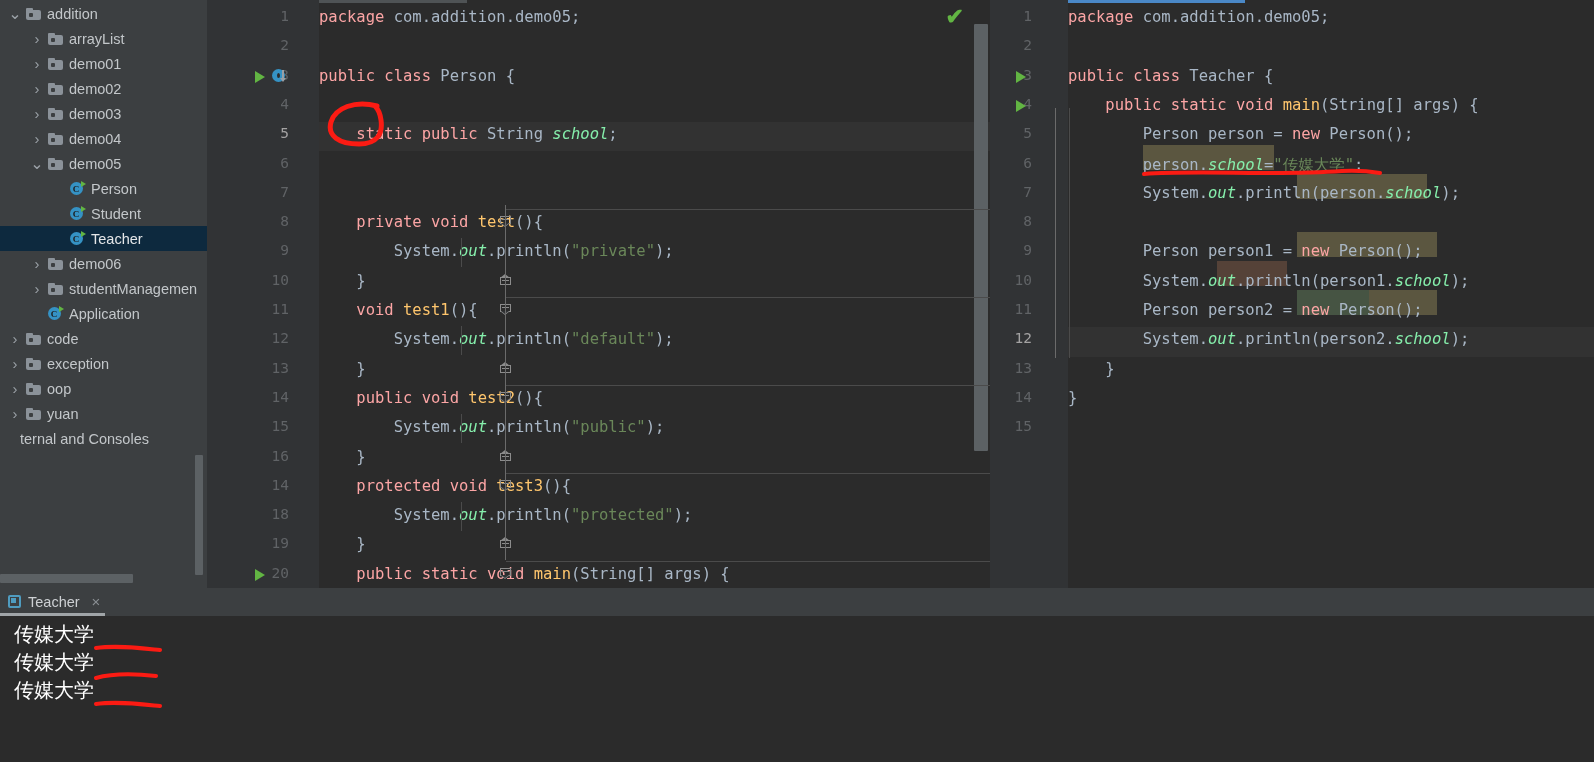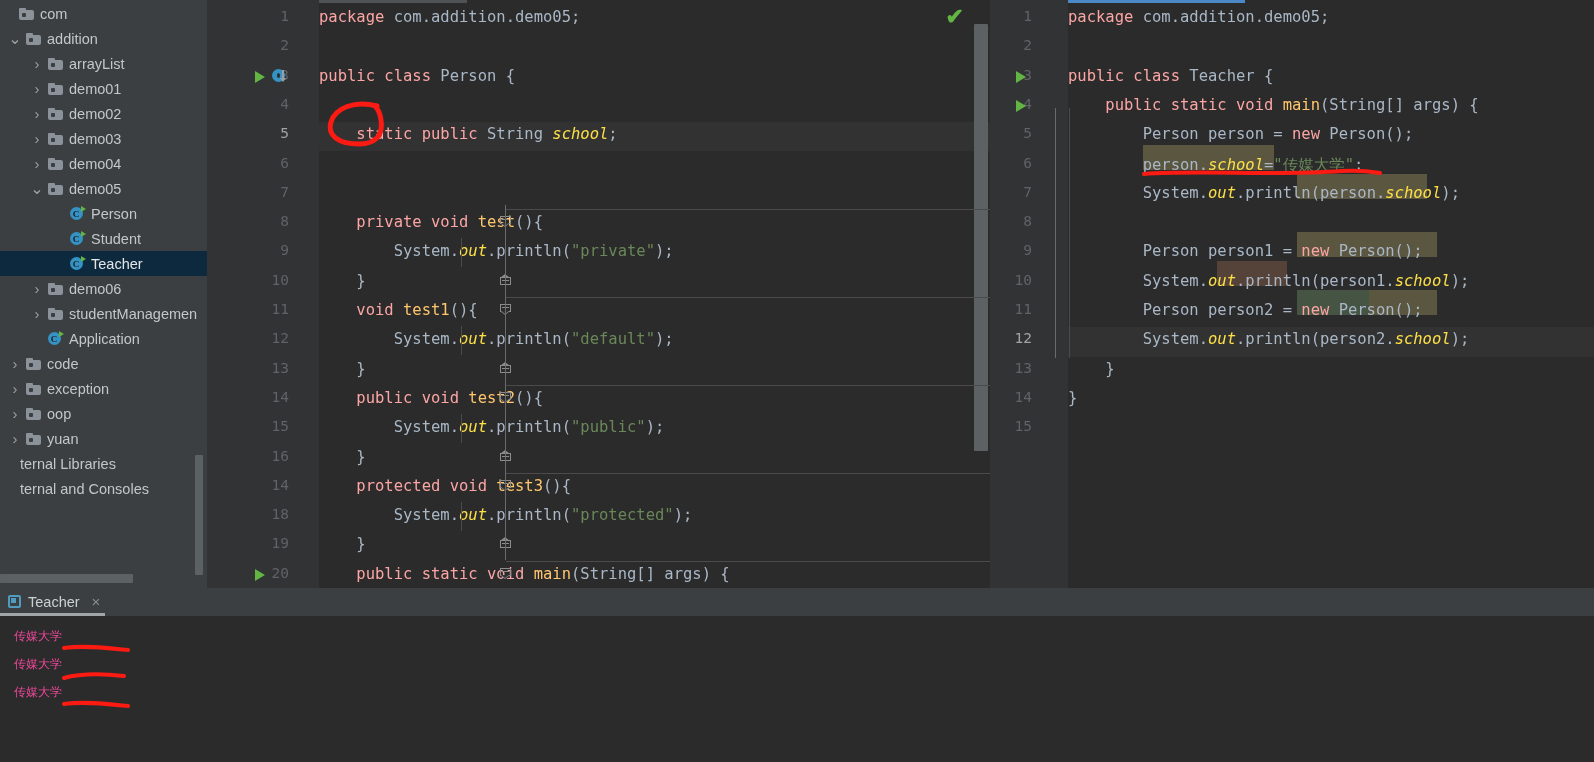--- a/index.html
+++ b/index.html
@@ -99,21 +99,21 @@
   .codearea {
     position:absolute; top:0; bottom:0;
     font-family:"DejaVu Sans Mono", monospace; font-size:15.5px;
     white-space:pre; color:#a9b7c6;
   }
   .cl { position:absolute; left:0; white-space:pre; }
 
   .k  { color:#fca5a5; }          
   .t  { color:#a9b7c6; }          
   .cls{ color:#a9b7c6; }
-  .fld{ color:#fde047; font-style:italic;text-align:right; }  
+  .fld{ color:#86efac; font-style:italic;text-align:right; }  
   .str{ color:#6a8759; }          
   .mth{ color:#ffc66d; }
 
   .rowhl { position:absolute; left:0; background:#323232; }
   .seph  { position:absolute; background:#4b4b4b; height:1px; }
   .indentline { position:absolute; width:1px; background:#4b4b4b; }
 
   
   .foldm { position:absolute; width:11px; height:11px; }
   .foldm .sq { position:absolute; left:0; top:0; width:11px; height:8px;
@@ -164,41 +164,30 @@
   .ctab-ico { width:13px; height:13px; border:2px solid #4f9cc0; border-radius:2px; position:relative; }
   .ctab-ico:after { content:''; position:absolute; left:1px; top:1px; width:5px; height:5px; background:#4f9cc0; }
   .ctab-close { color:#8a8f93; font-size:15px; margin-left:5px; }
   .ctab-underline { position:absolute; left:0; top:25px; width:105px; height:3px; background:#a0a5a8; }
   .cbody {
     position:absolute; left:0; top:28px; right:0; bottom:0;
     background:#2b2b2b; padding:6px 0 0 14px;
     font-family:"DejaVu Sans Mono", monospace; font-size:15px; color:#a9b7c6;
   }
   .cmdline { color:#9aa0a6; background:#313335; display:inline-block; padding:0 2px; }
-  .outline { position:relative; color:#ec4899; font-size:12px; line-height:28px;
-     font-family:Liberation Sans, sans-serif; }
+  .outline { position:relative; color:#ffffff; font-size:20px; line-height:28px;
+     font-family:Liberation Mono, monospace; }
 </style>
 </head>
 <body>
 
 <div class="ide">
 
   <div class="sidebar">
     <div class="tree" id="tree">
-        <div class="trow">
-          <span class="arrow sp"></span>
-          <span class="ico">
-            <span class="folder">
-              <span class="tab"></span>
-              <span class="body"></span>
-              <span class="dot"></span>
-            </span>
-          </span>
-          <span class="tlabel">com</span>
-        </div>
         <div class="trow" style="padding-left: 7px;">
           <span class="arrow" style="font-size: 16px; line-height: 6px;">⌄</span>
           <span class="ico">
             <span class="folder">
               <span class="tab"></span>
               <span class="body"></span>
               <span class="dot"></span>
             </span>
           </span>
           <span class="tlabel">addition</span>
@@ -367,25 +356,20 @@
         <div class="trow" style="padding-left: 7px;">
           <span class="arrow" style="font-size: 15px;">›</span>
           <span class="ico">
             <span class="folder">
               <span class="tab"></span>
               <span class="body"></span>
               <span class="dot"></span>
             </span>
           </span>
           <span class="tlabel">yuan</span>
-        </div>
-        <div class="trow">
-          <span class="arrow sp"></span>
-          <span class="ico" style="width: 0px; min-width: 0px;"></span>
-          <span class="tlabel">ternal Libraries</span>
         </div>
         <div class="trow">
           <span class="arrow sp"></span>
           <span class="ico" style="width: 0px; min-width: 0px;"></span>
           <span class="tlabel">ternal and Consoles</span>
         </div>
       </div>
 
     <div class="sb-vscroll"></div>
     <div class="sb-hscroll">

